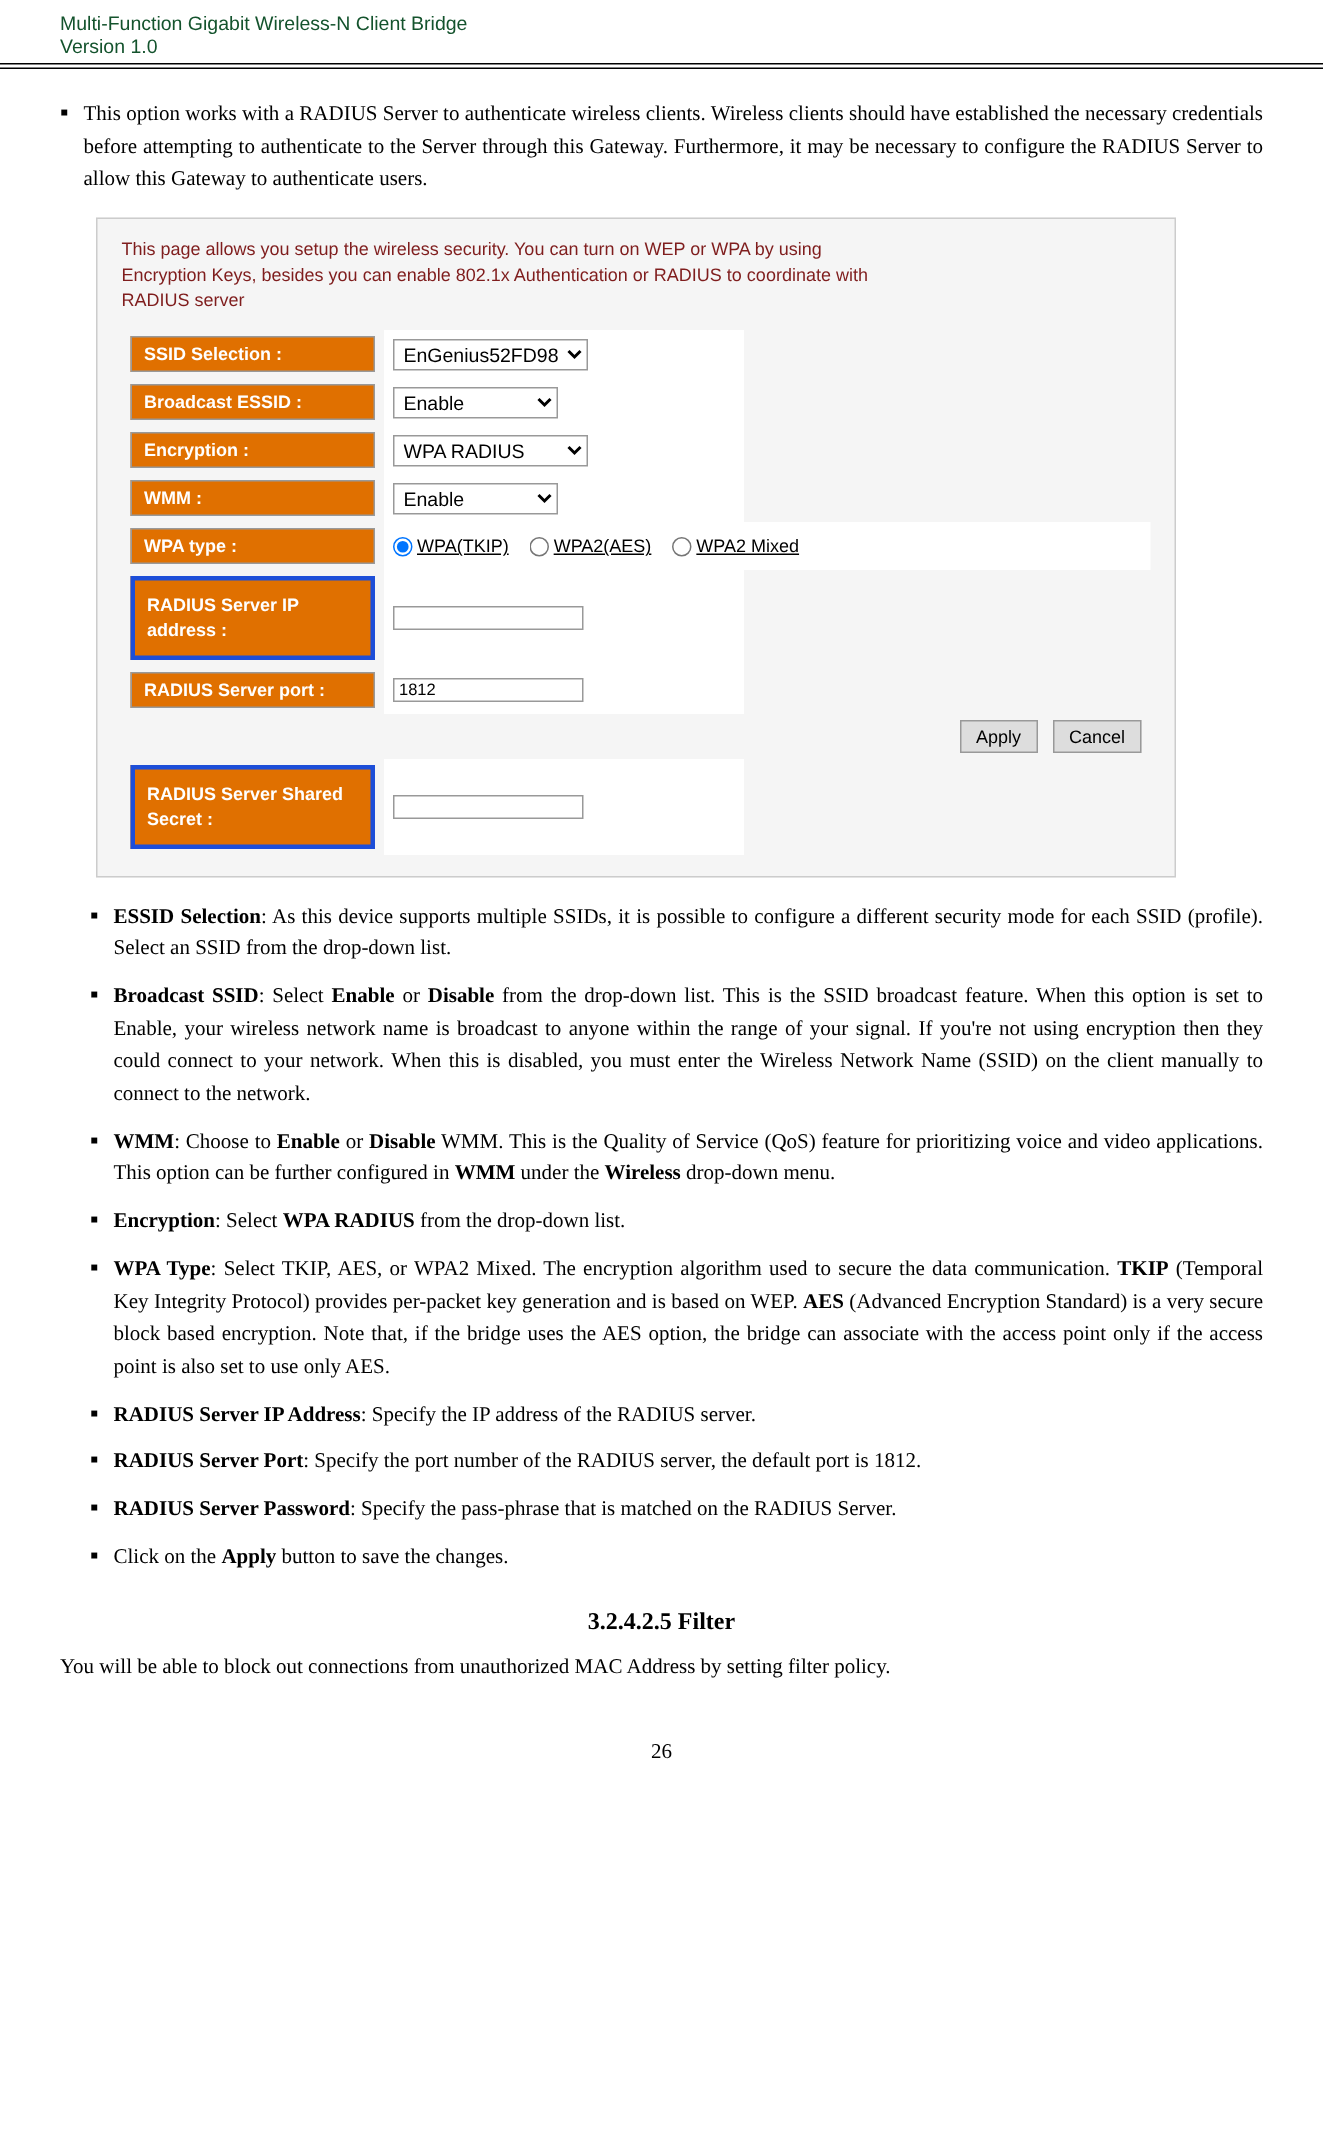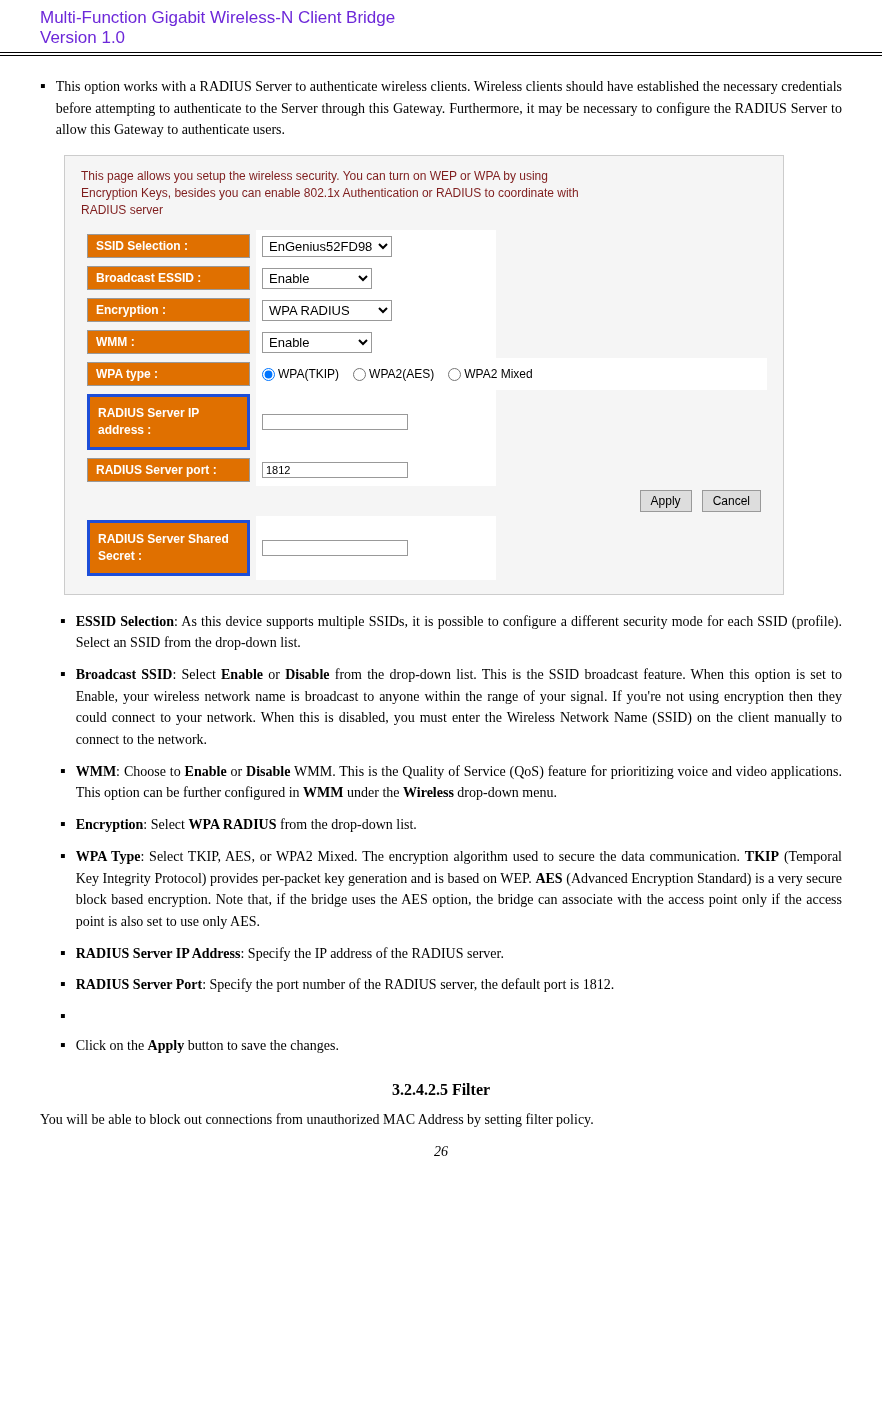--- a/index.html
+++ b/index.html
@@ -10,23 +10,23 @@
       color: #000;
       width: 882px;
       min-height: 1423px;
       padding: 0;
     }
     .page-header {
       padding: 8px 40px 4px 40px;
       border-bottom: 1px solid #000;
     }
     .page-header-title {
-      font-size: 17px;
-      font-family: Arial, sans-serif;
-      color: #6d28d9;
+      font-size: 13px;
+      font-family: Arial, sans-serif;
+      color: #14532d;
     }
     .page-content {
       padding: 20px 40px 20px 40px;
     }
     .bullet-section {
       display: flex;
       align-items: flex-start;
       margin-bottom: 14px;
     }
     .bullet-symbol {
@@ -94,28 +94,29 @@
       border: 1px solid #999;
       background: #fff;
       min-width: 110px;
     }
     .form-input {
       font-size: 11px;
       font-family: Arial, sans-serif;
       padding: 1px 3px;
       border: 1px solid #999;
       background: #fff;
-      width: 146px;
+      width: 127px;
     }
     .radio-group {
       display: flex;
       align-items: flex-start;
       gap: 14px;
       font-size: 12px;
       font-family: Arial, sans-serif;
+      text-decoration: underline;
     }
     .radio-item {
       display: flex;
       align-items: center;
       gap: 3px;
     }
     .btn-apply {
       background: #ddd;
       border: 1px solid #999;
       padding: 3px 10px;
@@ -144,22 +145,21 @@
     }
     .normal-para {
       font-size: 14px;
       line-height: 1.55;
       text-align: justify;
       margin-bottom: 10px;
     }
     .page-number {
       text-align: center;
       font-size: 14px;
-      margin-top: 14px;
-      font-style: italic;
+      margin-top: 38px;
     }
     .separator-line {
       border: none;
       border-top: 1px solid #000;
       margin: 2px 0 0 0;
     }
     .bullet-list {
       margin-left: 20px;
     }
     .bullet-item {
@@ -365,20 +365,23 @@
 
     <div class="bullet-item">
       <span class="bullet-sq">▪</span>
       <div class="bullet-text">
         <span class="bold-text">RADIUS Server Port</span><span>: Specify the port number of the RADIUS server, the default port is 1812.</span>
       </div>
     </div>
 
     <div class="bullet-item">
       <span class="bullet-sq">▪</span>
+      <div class="bullet-text">
+        <span class="bold-text">RADIUS Server Password</span><span>: Specify the pass-phrase that is matched on the RADIUS Server.</span>
+      </div>
     </div>
 
     <div class="bullet-item">
       <span class="bullet-sq">▪</span>
       <div class="bullet-text">
         <span>Click on the <span class="bold-text">Apply</span> button to save the changes.</span>
       </div>
     </div>
 
   </div>

